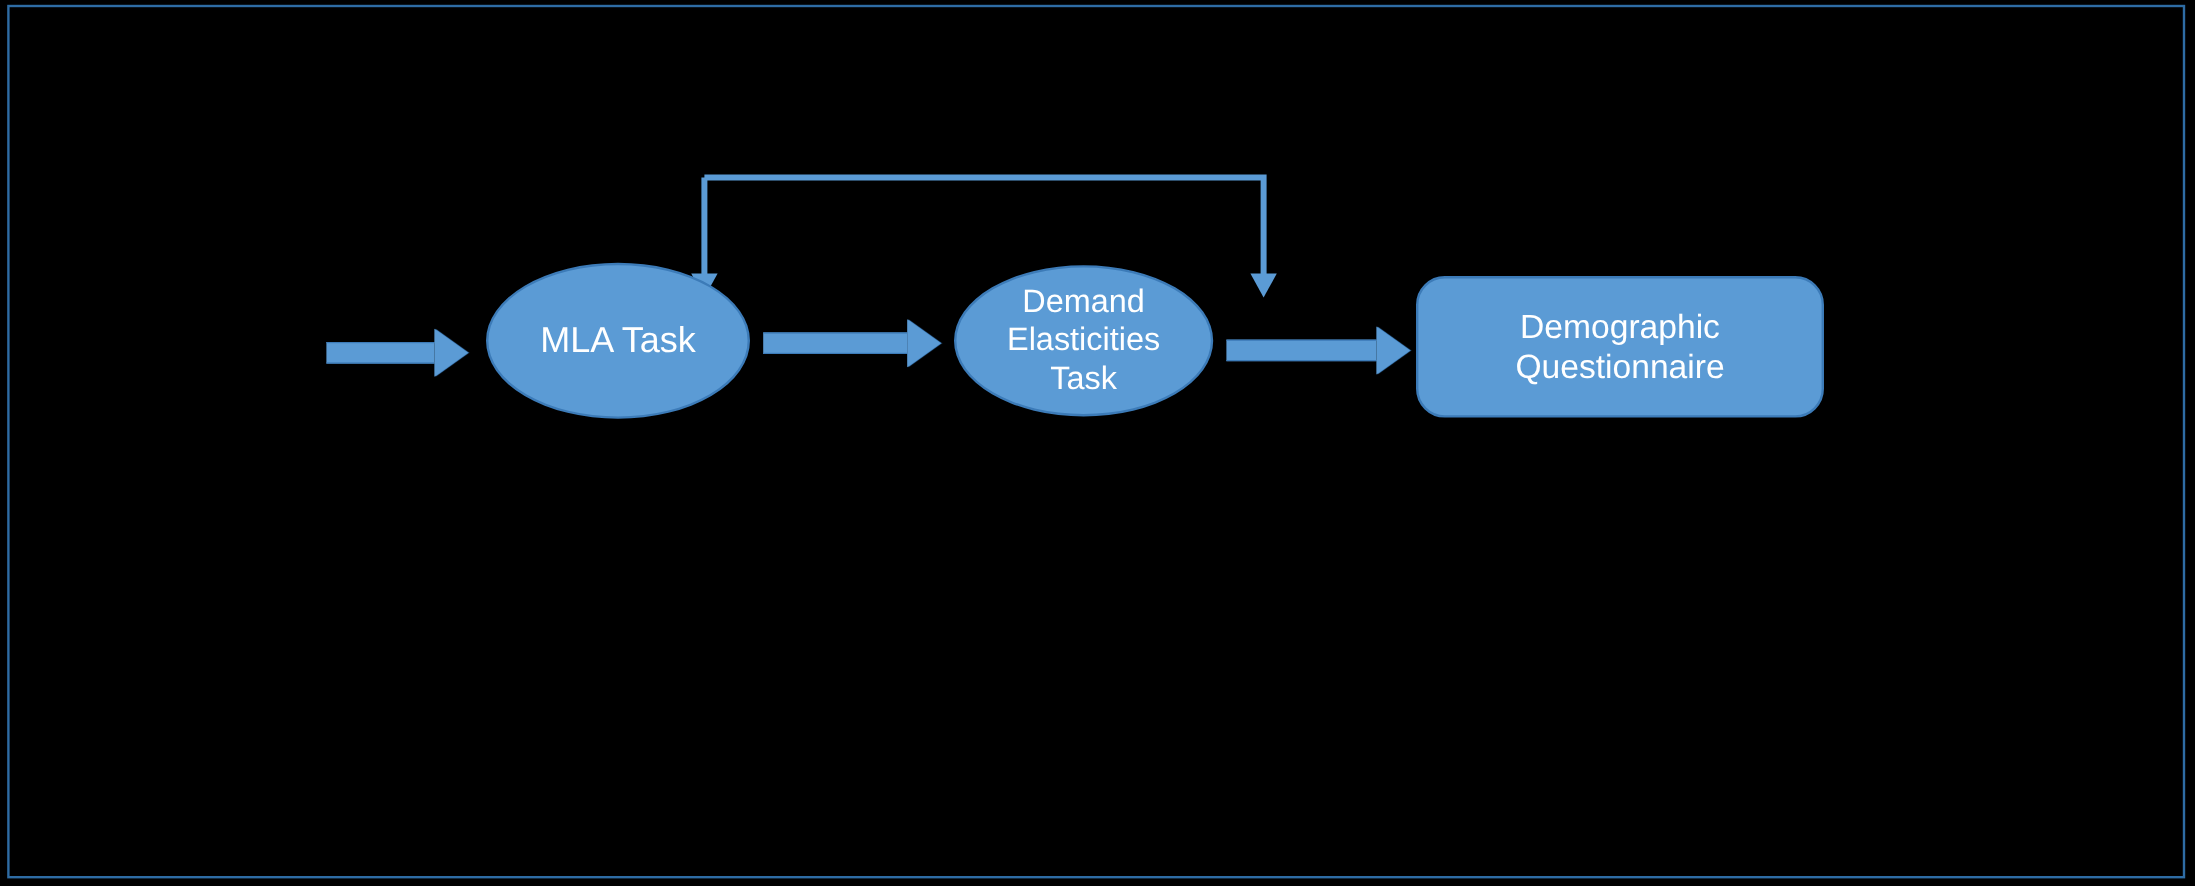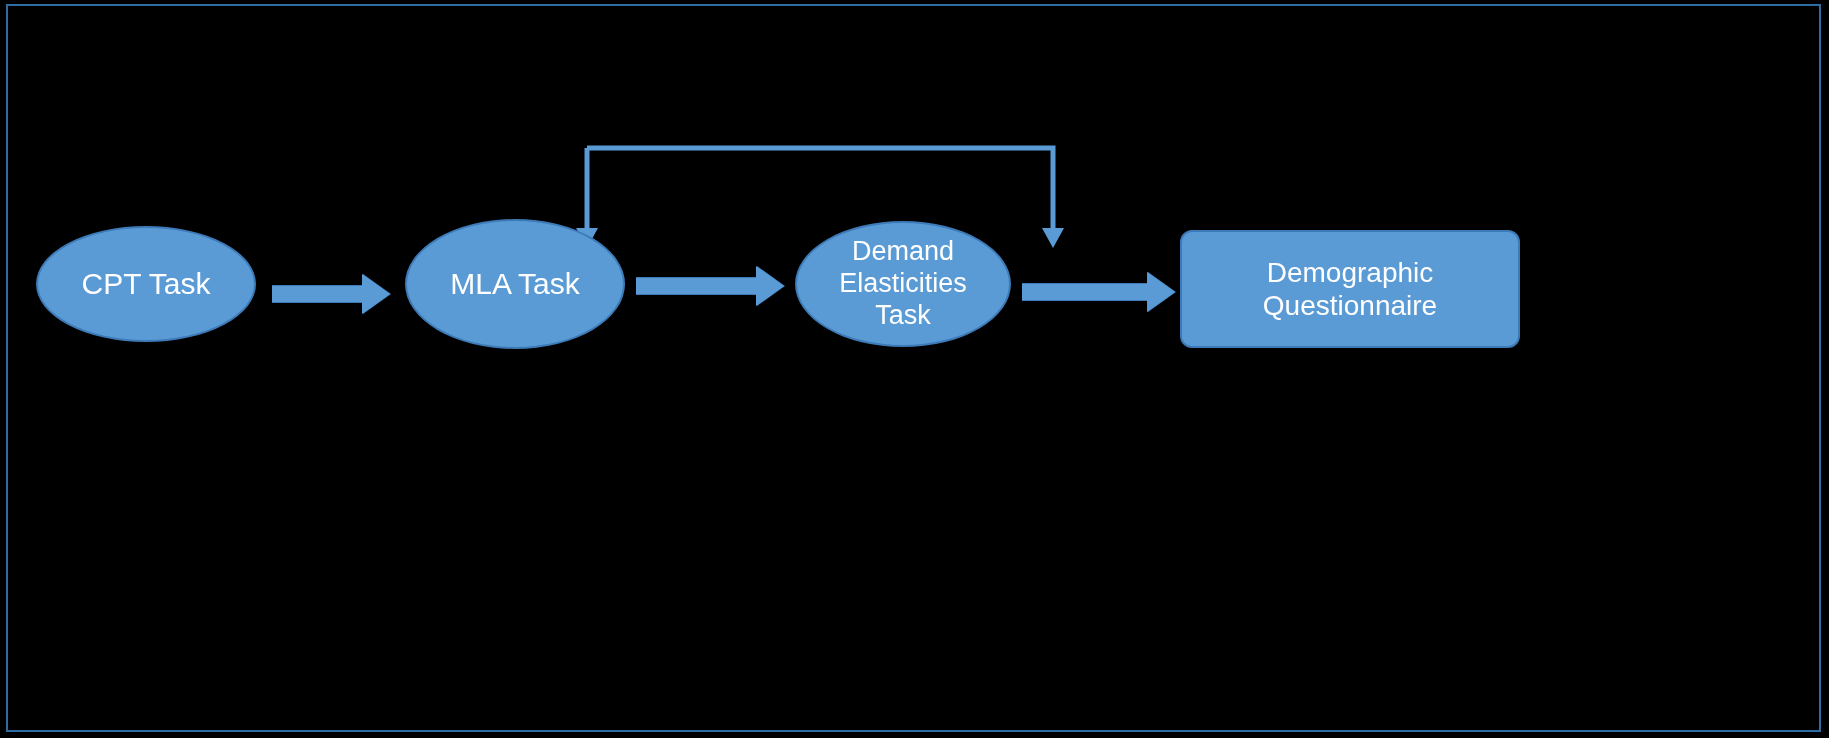--- a/index.html
+++ b/index.html
@@ -38,21 +38,21 @@
     align-items: center;
     justify-content: center;
     text-align: center;
     line-height: 1.18;
     user-select: none;
   }
   .node.ellipse {
     border-radius: 50%;
   }
   .node.rounded {
-    border-radius: 12px;
+    border-radius: 24px;
   }
   .node .label {
     display: block;
     padding: 0 6px;
     white-space: pre-line;
   }
 
   
   #node-cpt      { left: 36px;   top: 226px; width: 220px; height: 116px; font-size: 30px; }
   #node-mla      { left: 405px;  top: 219px; width: 220px; height: 130px; font-size: 30px; }
@@ -131,23 +131,20 @@
 
   <svg id="feedback" viewBox="0 0 500 125">
 
     <path d="M 12 12 L 12 94 M 12 12 L 478 12 L 478 94" fill="none" stroke="#5B9BD5" stroke-width="5" stroke-linecap="butt"></path>
 
     <path d="M 12 112 L 1 92 L 23 92 Z" fill="#5B9BD5"></path>
 
     <path d="M 478 112 L 467 92 L 489 92 Z" fill="#5B9BD5"></path>
   </svg>
 
-  <div class="node ellipse" id="node-cpt">
-    <span class="label">CPT Task</span>
-  </div>
 
   <div class="node ellipse" id="node-mla">
     <span class="label">MLA Task</span>
   </div>
 
   <div class="node ellipse" id="node-demand">
     <span class="label">Demand
 Elasticities
 Task</span>
   </div>

